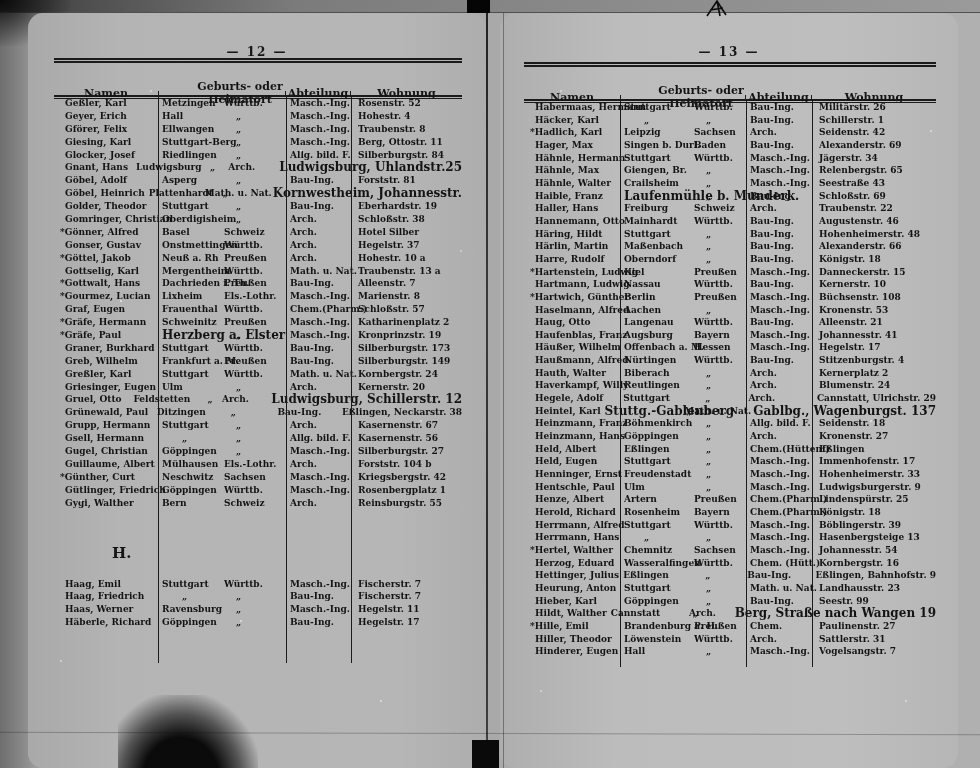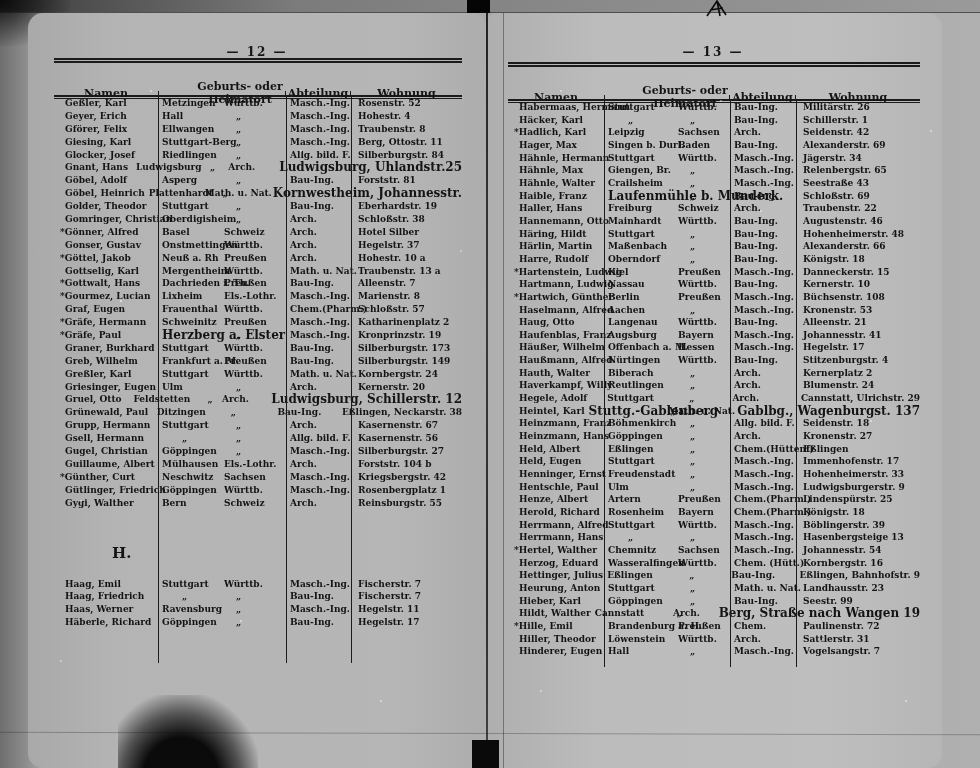--- a/index.html
+++ b/index.html
@@ -19,21 +19,21 @@
     background:linear-gradient(90deg,#3c3c3c,#7b7b7b 30%,#8e8e8e 70%,#9a9a9a);
     border-bottom:1px solid #4f4f4f;
   }
   .corner-blotch {
     position:absolute; left:0; top:0; width:70px; height:46px;
     background:radial-gradient(ellipse at 0% 0%, rgba(0,0,0,.85), rgba(0,0,0,0) 75%);
   }
   
   .page { position:absolute; top:13px; height:755px;border-radius:15px; }
   .page-left  { left:28px;  width:458px; background:linear-gradient(90deg,#a9a9a9,#b4b4b4 20%,#b6b6b6 80%,#adadad); }
-  .page-right { left:484px; width:458px; background:linear-gradient(90deg,#aeaeae,#bcbcbc 25%,#bebebe 75%,#b6b6b6); }
+  .page-right { left:500px; width:458px; background:linear-gradient(90deg,#aeaeae,#bcbcbc 25%,#bebebe 75%,#b6b6b6); }
   .spine {
     position:absolute; left:486px; top:10px; width:2px; height:758px;
     background:linear-gradient(#222,#3a3a3a 40%,#2a2a2a 75%,#444);
   }
   .spine2 {
     position:absolute; left:503px; top:13px; width:1px; height:755px;
     background:rgba(40,40,40,.45);
   }
   .tape-top {
     position:absolute; left:467px; top:0; width:23px; height:13px; background:#050505;
@@ -834,21 +834,21 @@
           <span class="c-dept">Arch.</span>
           <span class="c-addr small">Berg, Straße nach Wangen 19</span>
         </div>
         <div class="row">
           <span class="c-name starred">*Hille, Emil</span>
           <span class="c-ort">
             <span class="c-place">Brandenburg a. H.</span>
             <span class="c-land">Preußen</span>
           </span>
           <span class="c-dept">Chem.</span>
-          <span class="c-addr">Paulinenstr. 72</span>
+          <span class="c-addr">Paulinenstr. 27</span>
         </div>
         <div class="row">
           <span class="c-name">Hiller, Theodor</span>
           <span class="c-ort">
             <span class="c-place">Löwenstein</span>
             <span class="c-land">Württb.</span>
           </span>
           <span class="c-dept">Arch.</span>
           <span class="c-addr">Sattlerstr. 31</span>
         </div>

